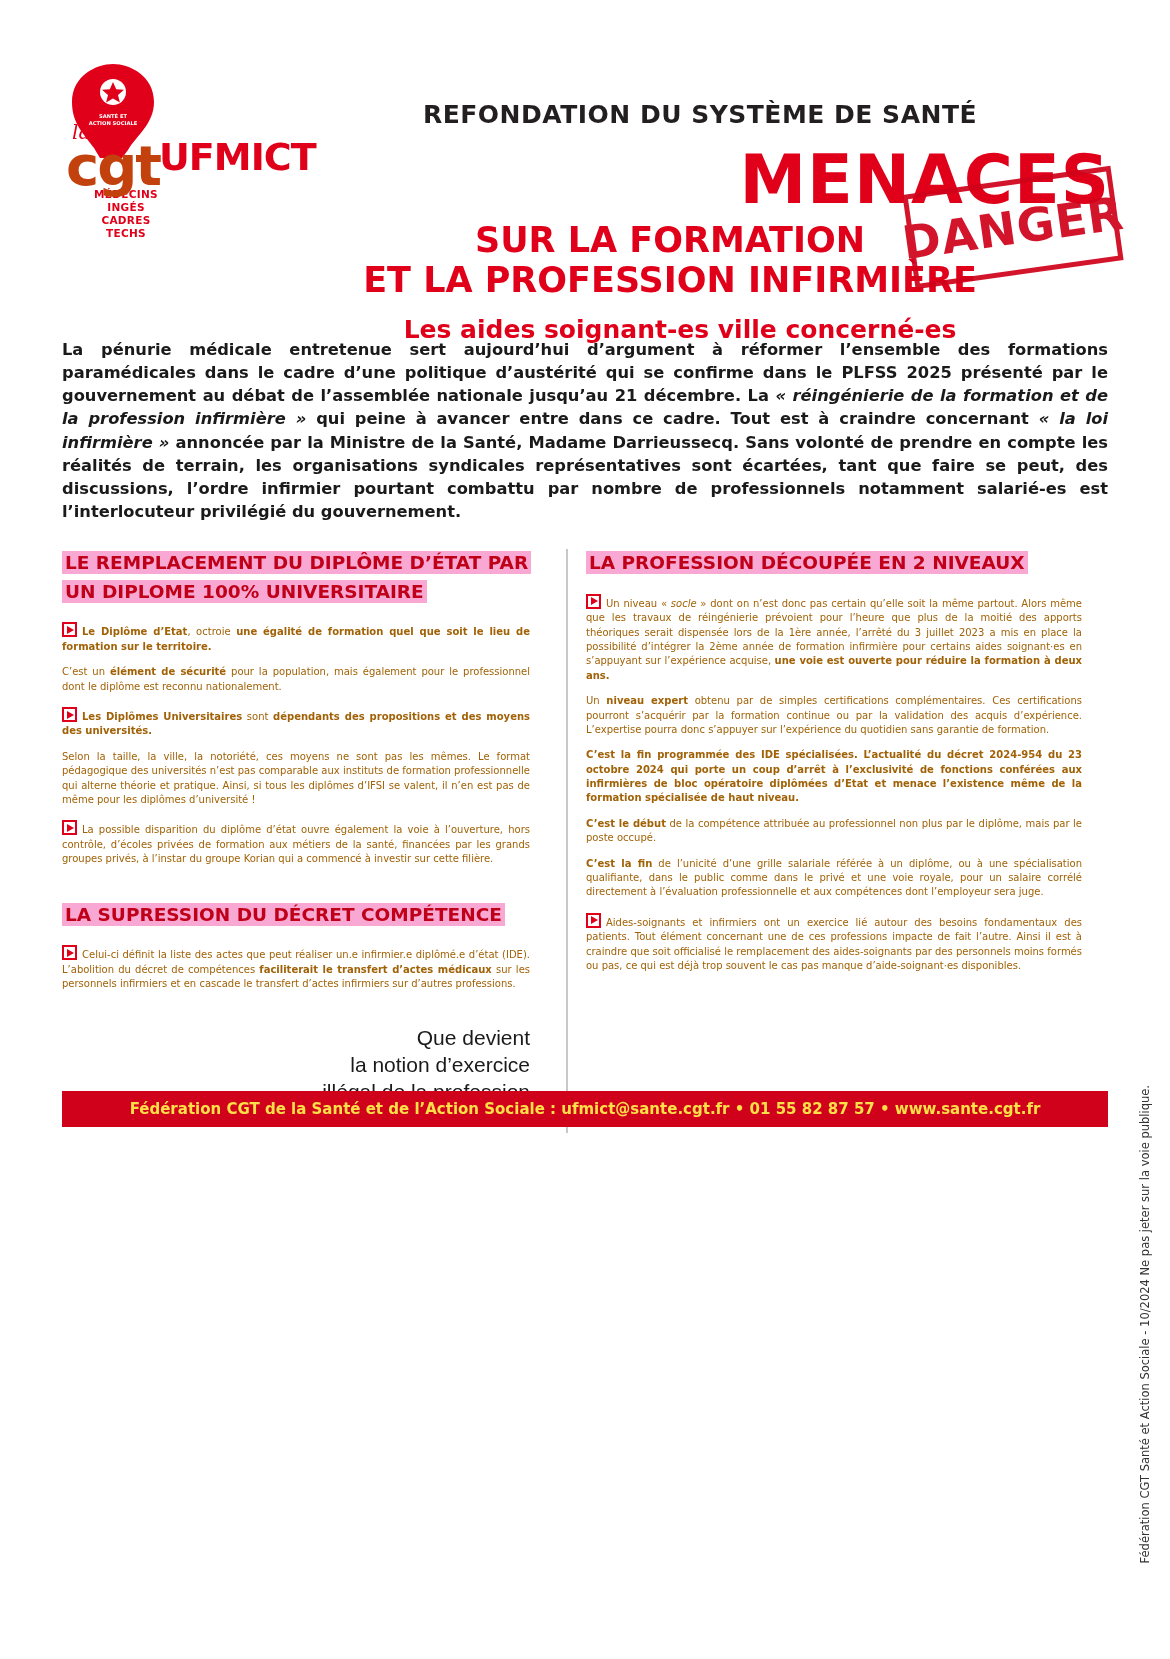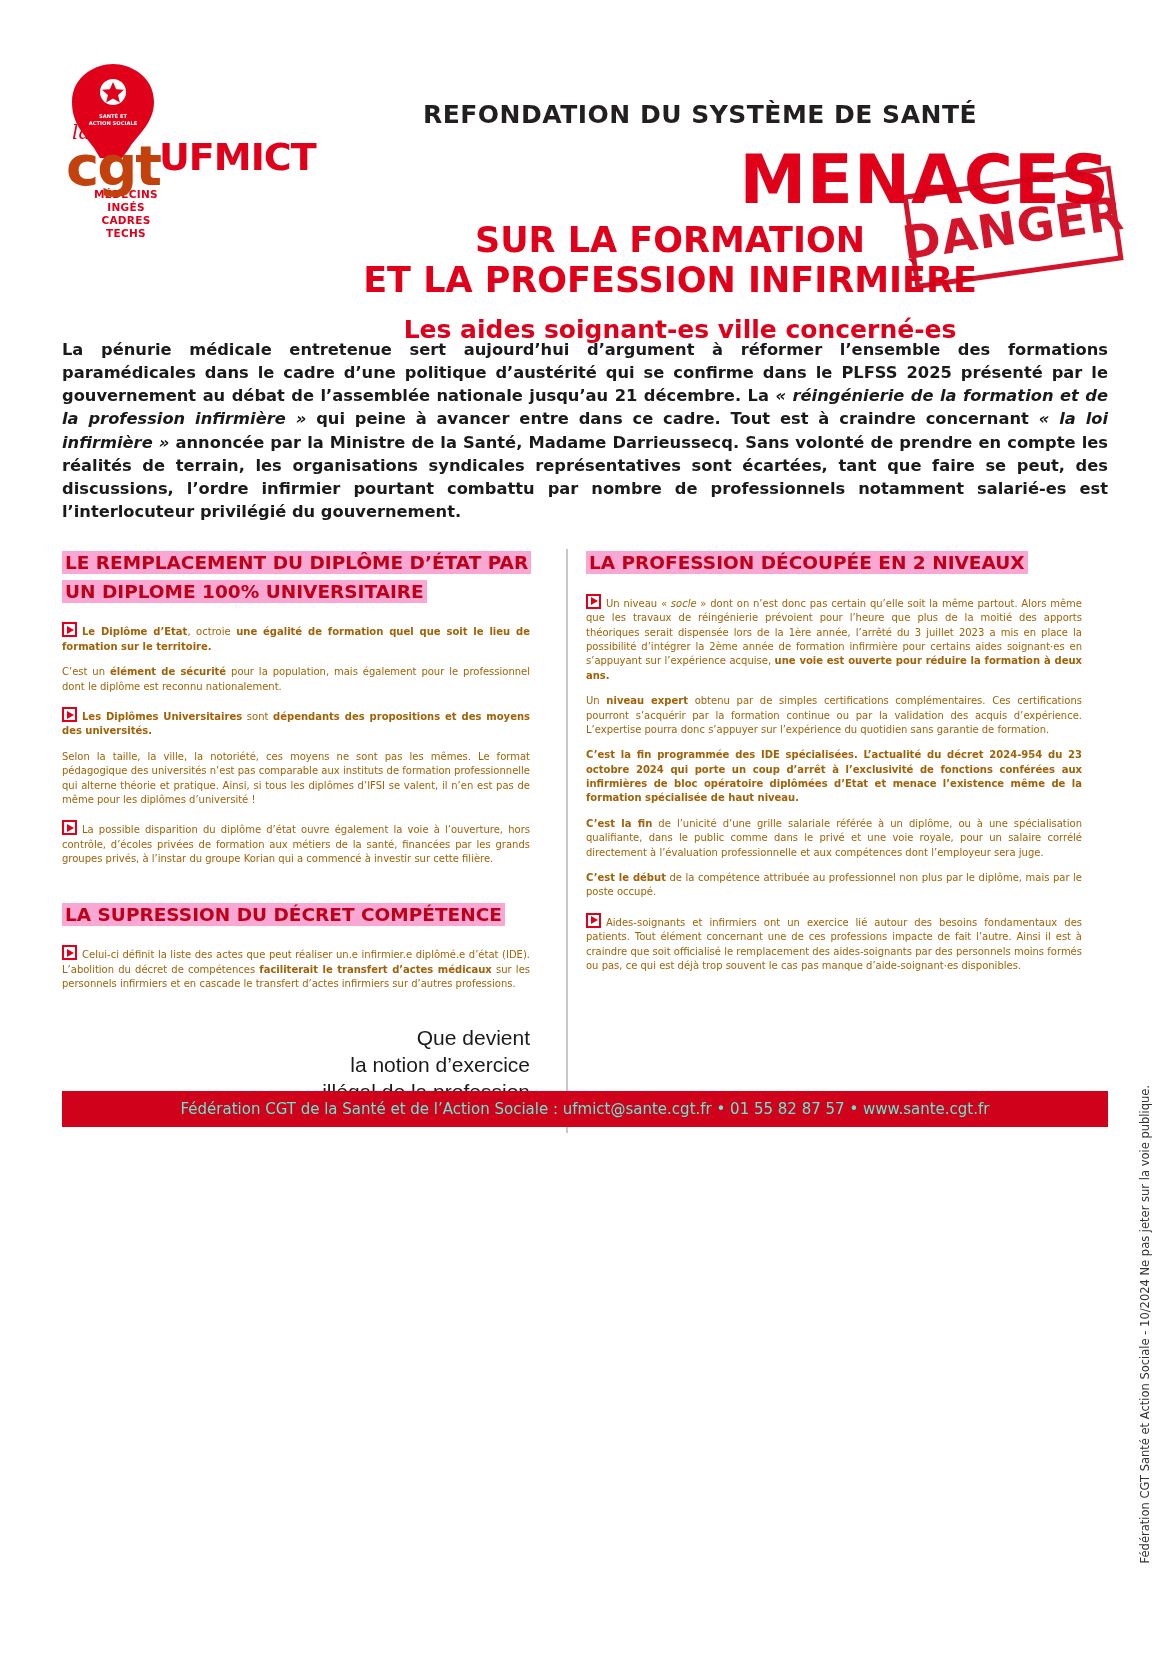--- a/index.html
+++ b/index.html
@@ -235,23 +235,23 @@
     color: #1a1a1a;
   }
 
   
   .footer {
     position: absolute;
     left: 62px;
     bottom: 78px;
     width: 1046px;
     background: #d0021b;
-    color: #5eead4;
-    font-family: "DejaVu Sans", sans-serif;
-    font-weight: normal;
+    color: #fde047;
+    font-family: "DejaVu Sans", sans-serif;
+    font-weight: bold;
     font-size: 15px;
     text-align: center;
     padding: 9px 0;
   }
   .side-note {
     position: absolute;
     right: 18px;
     bottom: 120px;
     transform: rotate(-90deg);
     transform-origin: right bottom;
@@ -330,22 +330,22 @@
     <div class="divider"></div>
 
     <div class="col-right">
       <div class="hl-wrap">
         <h2 class="hl">LA PROFESSION DÉCOUPÉE EN 2 NIVEAUX</h2>
       </div>
       <div>
           <p class="body"><span class="arrow-box"></span>Un niveau « <i>socle</i> » dont on n’est donc pas certain qu’elle soit la même partout. Alors même que les travaux de réingénierie prévoient pour l’heure que plus de la moitié des apports théoriques serait dispensée lors de la 1ère année, l’arrêté du 3 juillet 2023 a mis en place la possibilité d’intégrer la 2ème année de formation infirmière pour certains aides soignant·es en s’appuyant sur l’expérience acquise, <b>une voie est ouverte pour réduire la formation à deux ans.</b></p>
           <p class="body">Un <b>niveau expert</b> obtenu par de simples certifications complémentaires. Ces certifications pourront s’acquérir par la formation continue ou par la validation des acquis d’expérience. L’expertise pourra donc s’appuyer sur l’expérience du quotidien sans garantie de formation.</p>
           <p class="body"><b>C’est la fin programmée des IDE spécialisées. L’actualité du décret 2024-954 du 23 octobre 2024 qui porte un coup d’arrêt à l’exclusivité de fonctions conférées aux infirmières de bloc opératoire diplômées d’Etat  et menace l’existence même de la formation spécialisée de haut niveau.</b></p>
+          <p class="body"><b>C’est le début</b> de la compétence attribuée au professionnel non plus par le diplôme, mais par le poste occupé.</p>
           <p class="body"><b>C’est la fin</b> de l’unicité d’une grille salariale référée à un diplôme, ou à une spécialisation qualifiante, dans le public comme dans le privé et une voie royale, pour un salaire corrélé directement à l’évaluation professionnelle et aux compétences dont l’employeur sera juge.</p>
-          <p class="body"><b>C’est le début</b> de la compétence attribuée au professionnel non plus par le diplôme, mais par le poste occupé.</p>
         </div>
 
       <div>
           <p class="body"><span class="arrow-box"></span>Aides-soignants et infirmiers ont un exercice lié autour des besoins fondamentaux des patients. Tout élément concernant une de ces professions impacte de fait l’autre. Ainsi il est à craindre que soit officialisé le remplacement des aides-soignants par des personnels moins formés ou pas, ce qui est déjà trop souvent le cas pas manque d’aide-soignant·es disponibles.</p>
         </div>
     </div>
   </div>
 
   <div class="footer">Fédération CGT de la Santé et de l’Action Sociale : ufmict@sante.cgt.fr  •  01 55 82 87 57  •  www.sante.cgt.fr</div>
   <div class="side-note">Fédération CGT Santé et Action Sociale - 10/2024 Ne pas jeter sur la voie publique.</div>

